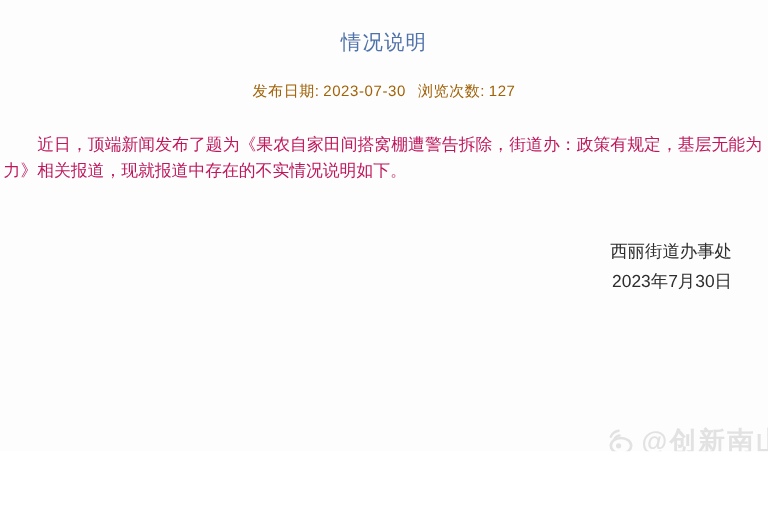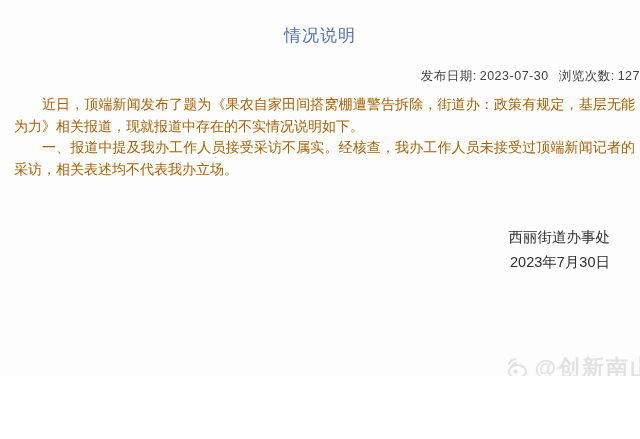--- a/index.html
+++ b/index.html
@@ -17,33 +17,33 @@
   .doc-title {
     padding-top: 24px;
     text-align: center;
     font-size: 17px;
     font-weight: 500;
     letter-spacing: 1px;
     color: #4f72aa;
   }
   .meta-row {
     margin-top: 21px;
-    text-align: right;
+    text-align: center;
     font-size: 12.5px;
-    color: #404040;
+    color: #a16207;
     letter-spacing: 0.5px;
   }
   .meta-row .meta-val { margin-left: 3px; }
   .meta-row .meta-gap { margin-left: 10px; }
   .doc-body {
-    margin-top: 9px;
-    padding: 0 5px 0 14px;
+    margin-top: 25px;
+    padding: 0 5px 0 3px;
     font-size: 14px;
     line-height: 21.5px;
-    color: #a16207;
+    color: #be185d;
     text-align: justify;
   }
   .doc-body p { text-indent: 2em; }
   .signature {
     margin-top: 45px;
     padding-right: 30px;
     text-align: right;
     font-size: 14.5px;
     color: #2d2d2d;
     line-height: 25px;
@@ -70,21 +70,20 @@
 <div class="page">
 
   <h1 class="doc-title">情况说明</h1>
 
   <div class="meta-row">
     <span>发布日期:</span><span class="meta-val">2023-07-30</span><span class="meta-gap">浏览次数:</span><span class="meta-val">127</span>
   </div>
 
   <div class="doc-body">
     <p>近日，顶端新闻发布了题为《果农自家田间搭窝棚遭警告拆除，街道办：政策有规定，基层无能为力》相关报道，现就报道中存在的不实情况说明如下。</p>
-    <p>一、报道中提及我办工作人员接受采访不属实。经核查，我办工作人员未接受过顶端新闻记者的采访，相关表述均不代表我办立场。</p>
   </div>
 
   <div class="signature">
     <div>西丽街道办事处</div>
     <div>2023年7月30日</div>
   </div>
 
   <div class="watermark">
     <span>
       <svg width="26" height="26" viewBox="0 0 26 26" fill="none">

